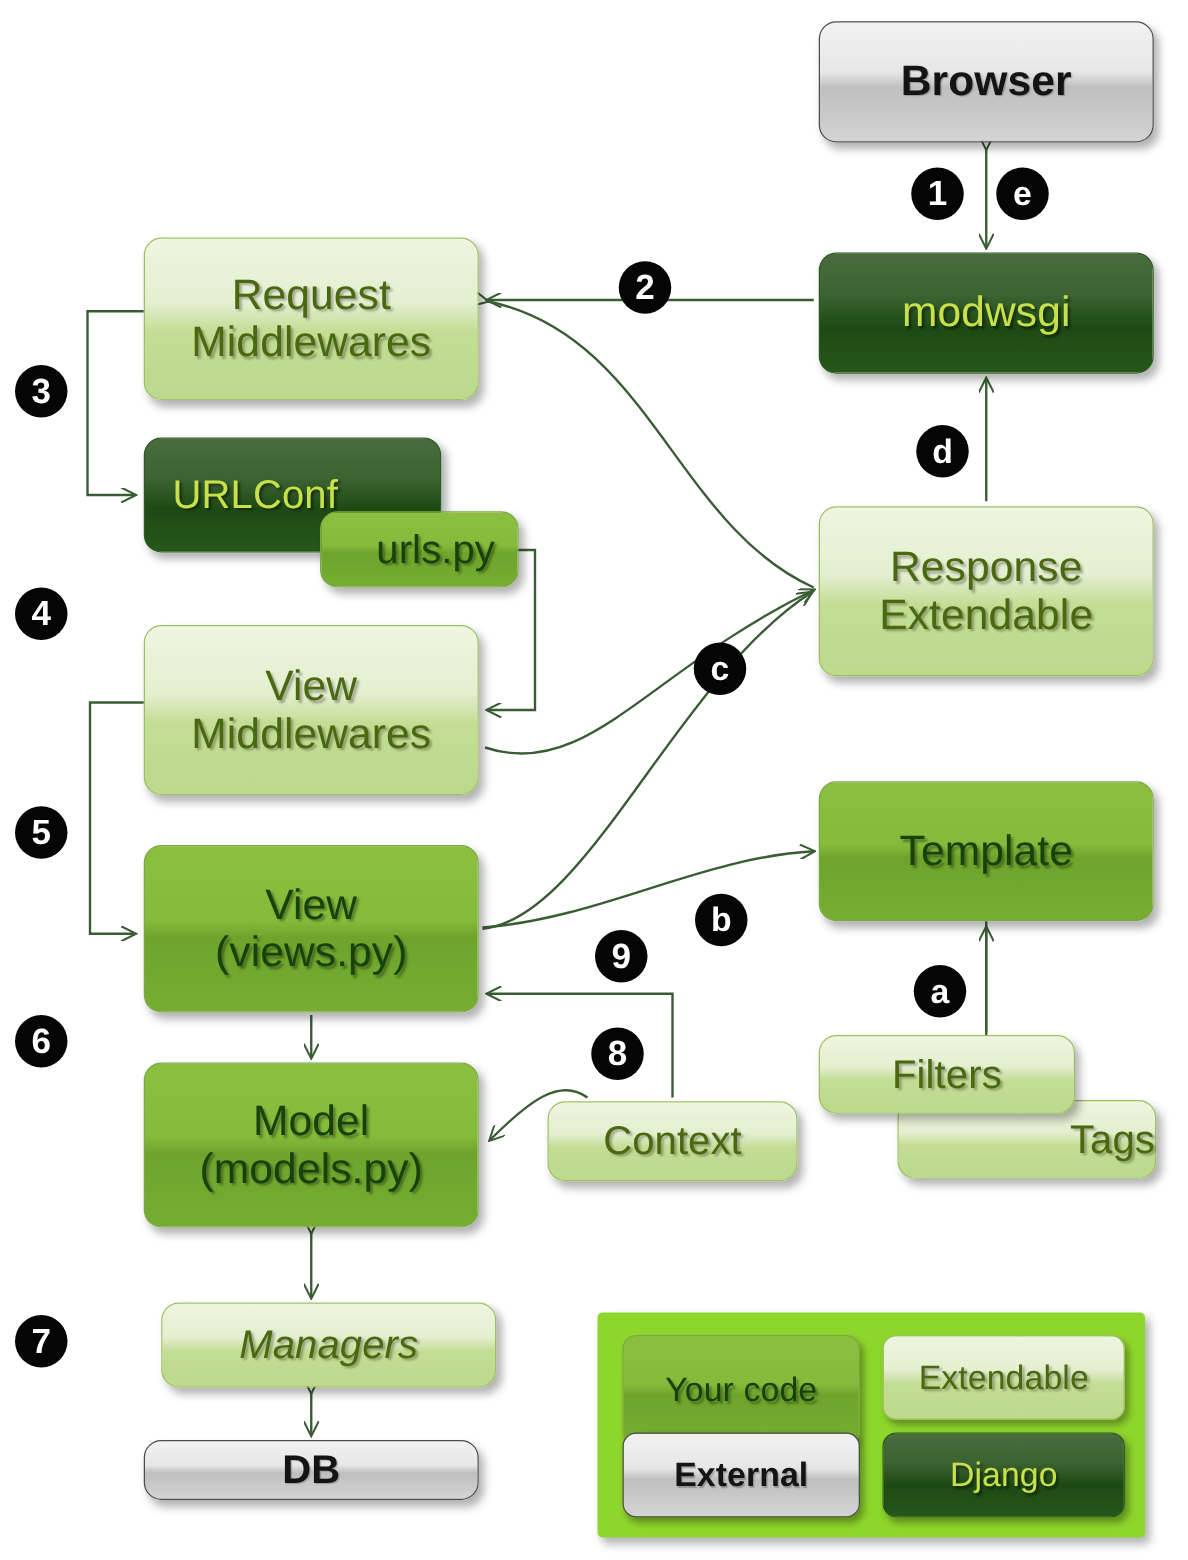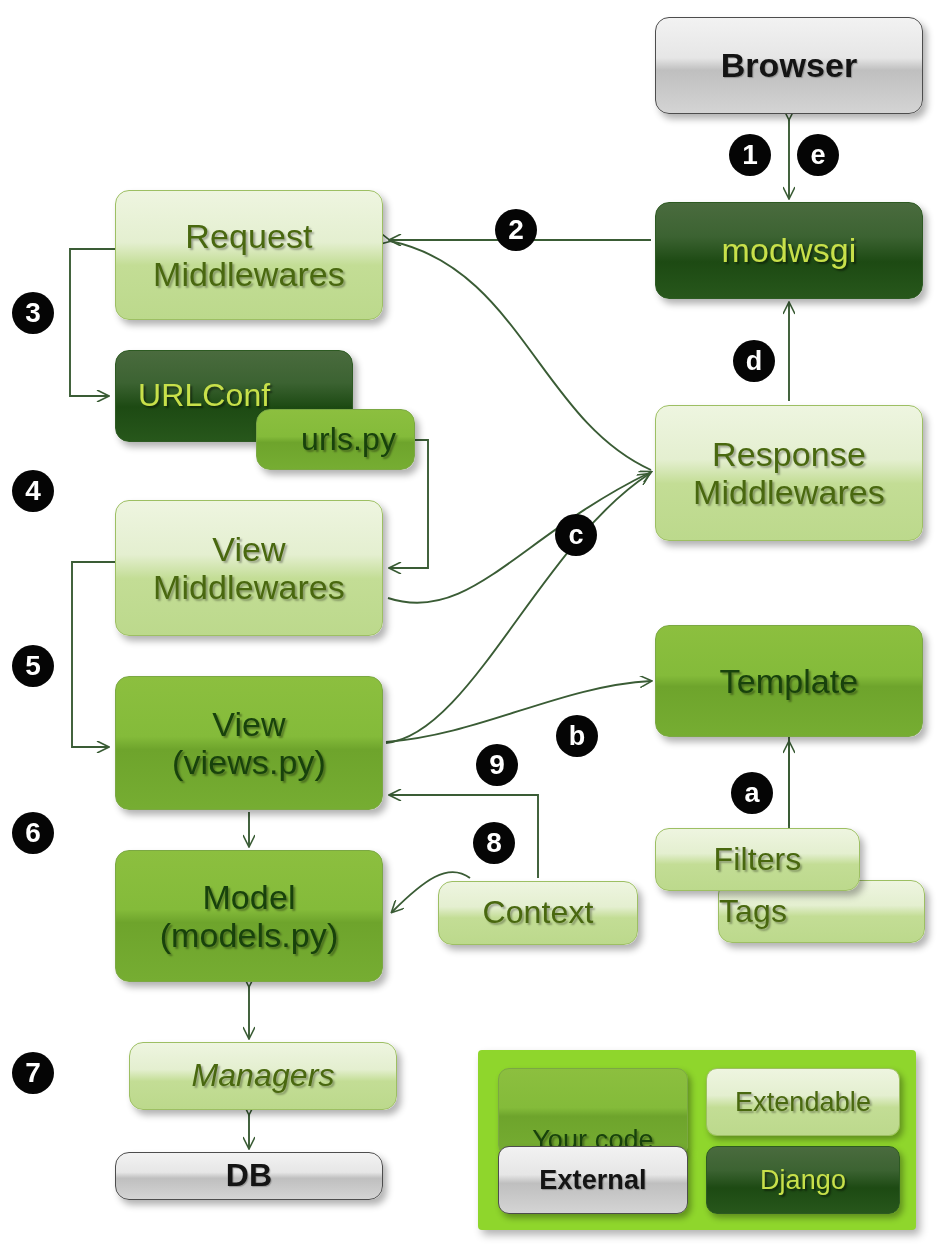--- a/index.html
+++ b/index.html
@@ -201,32 +201,32 @@
   <div class="node k-extendable" style="left:129px;top:1042px;width:268px;height:68px;font-size:32px;font-style:italic;">
     <span>Managers</span>
   </div>
 
   <div class="node k-external" style="left:115px;top:1152px;width:268px;height:48px;font-size:32px;">
     <span>DB</span>
   </div>
 
   <div class="node k-extendable" style="left:655px;top:405px;width:268px;height:136px;font-size:34px;">
     <span>Response
-Middlewares</span>
+Extendable</span>
   </div>
 
   <div class="node k-yourcode" style="left:655px;top:625px;width:268px;height:112px;font-size:34px;">
     <span>Template</span>
   </div>
 
   <div class="node k-extendable" style="left:655px;top:828px;width:205px;height:63px;font-size:32px;z-index:5;align-items:center;">
     <span>Filters</span>
   </div>
 
-  <div class="node k-extendable" style="left:718px;top:880px;width:207px;height:63px;font-size:32px;justify-content:flex-start;padding-right:20px;z-index:4;">
+  <div class="node k-extendable" style="left:718px;top:880px;width:207px;height:63px;font-size:32px;justify-content:flex-end;z-index:4;">
     <span>Tags</span>
   </div>
 
   <div class="node k-extendable" style="left:438px;top:881px;width:200px;height:64px;font-size:32px;">
     <span>Context</span>
   </div>
 
   <div class="badge" style="left:729px;top:134px;">
     <span>1</span>
   </div>
@@ -264,21 +264,21 @@
     <span>c</span>
   </div>
   <div class="badge letter" style="left:733px;top:340px;">
     <span>d</span>
   </div>
   <div class="badge letter" style="left:797px;top:134px;">
     <span>e</span>
   </div>
 
   <div id="legend">
-    <div class="node k-yourcode" style="left:20px;top:18px;width:190px;height:88px;align-items:flex-end;">
+    <div class="node k-yourcode" style="left:20px;top:18px;width:190px;height:88px;">
       <span>Your code</span>
     </div>
     <div class="node k-extendable" style="left:228px;top:18px;width:194px;height:68px;">
       <span>Extendable</span>
     </div>
     <div class="node k-external" style="left:20px;top:96px;width:190px;height:68px;">
       <span>External</span>
     </div>
     <div class="node k-django" style="left:228px;top:96px;width:194px;height:68px;">
       <span>Django</span>

